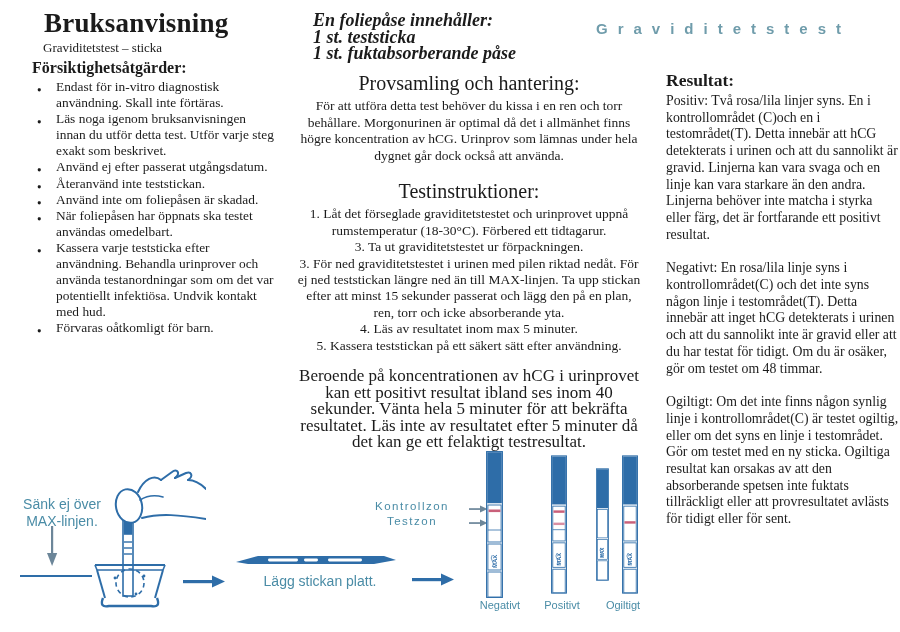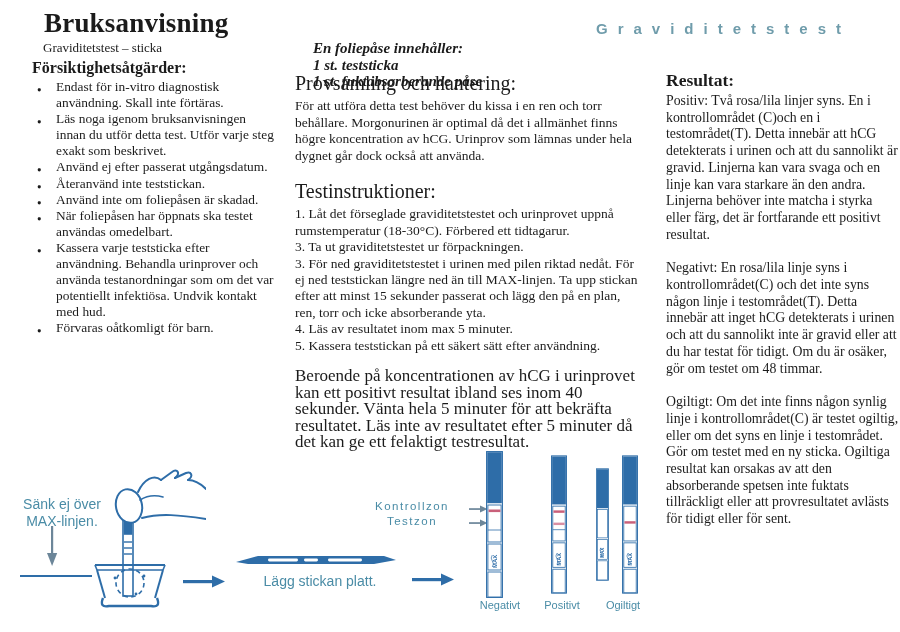--- a/index.html
+++ b/index.html
@@ -13,24 +13,24 @@
   .col-left{left:30px;top:8px;width:248px;}
   .doc-title{font-size:27px;font-weight:bold;margin:0 0 0 14px;letter-spacing:.2px;}
   .doc-subtitle{font-size:13px;margin:1px 0 2px 13px;}
   .prec-heading{font-size:16px;font-weight:bold;margin:3px 0 2px 2px;}
   ul.prec-list{list-style:none;margin:2px 0 0 6px;padding:0;font-size:13.4px;line-height:16.1px;}
   ul.prec-list li{position:relative;padding-left:20px;margin:0;}
   ul.prec-list li::before{content:"●";position:absolute;left:1px;top:3px;font-size:7.5px;}
 
   
   .pack-block{left:313px;top:12px;width:230px;font-style:italic;font-weight:600;
-    font-size:15px;line-height:16.5px;margin-top:28px;}
-
-  
-  .col-mid{left:295px;top:72px;width:348px;}
+    font-size:18px;line-height:16.5px;}
+
+  
+  .col-mid{left:295px;top:72px;width:348px;text-align:center;}
   .mid-heading{font-size:20px;font-weight:normal;margin:0 0 3px 0;}
   .mid-body{font-size:13.5px;line-height:16.6px;margin:0 0 0 0;}
   .mid-gap{height:16px;}
   .steps div{font-size:13.5px;line-height:16.4px;}
   .warning{font-size:17px;line-height:16.6px;font-weight:normal;margin-top:14px;}
 
   
   .brand{left:596px;top:20px;width:290px;font-family:"Liberation Sans",sans-serif;
     font-size:15px;font-weight:600;letter-spacing:10px;color:var(--brand_teal,#6f9cab);}
   .col-right{left:666px;top:70px;width:234px;}

